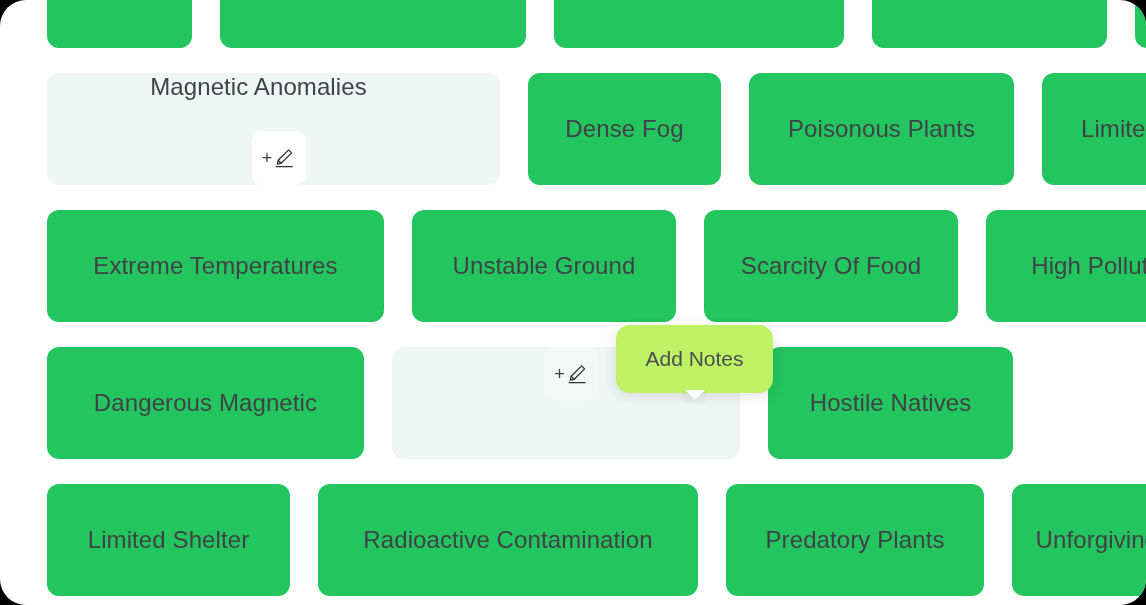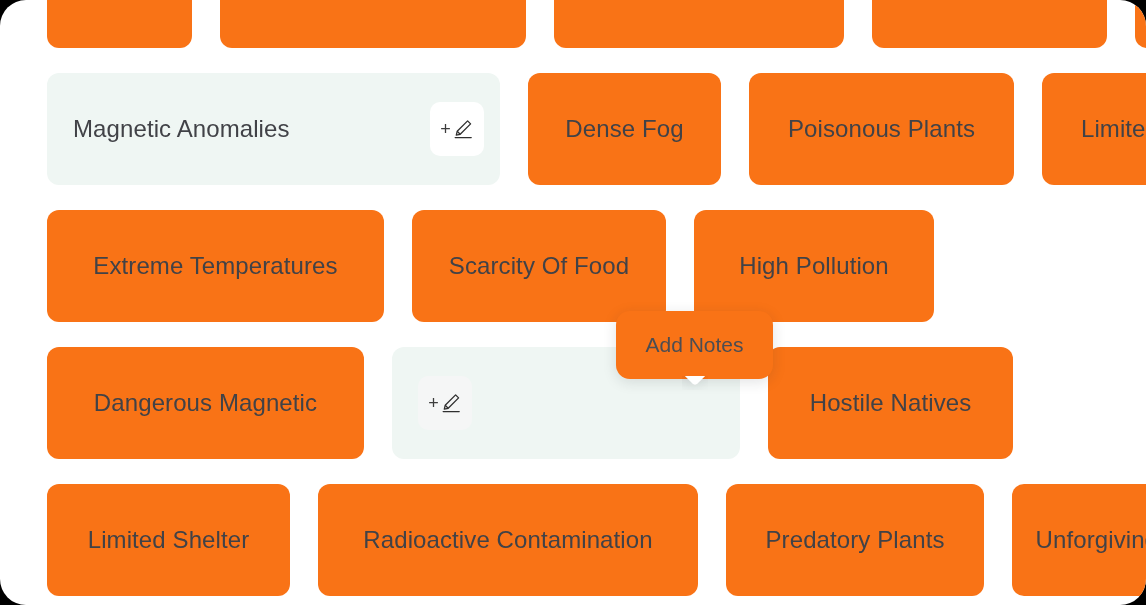--- a/index.html
+++ b/index.html
@@ -44,27 +44,28 @@
   .chip {
     position: relative;
     box-sizing: border-box;
     display: flex;
     align-items: center;
     justify-content: center;
     height: 112px;
     padding: 0 26px;
     margin-right: 28px;
     border-radius: 12px;
-    background: #f97316;
+    background: #22c55e;
     flex: none;
   }
   .chip.selected {
     background: #eff6f3;
     justify-content: space-between;
     padding-right: 16px;
+    flex-direction: column;
   }
 
   .chip-label {
     font-size: 24px;
     line-height: 1.2;
     color: #414247;
     font-weight: 400;
     white-space: nowrap;
     letter-spacing: .1px;
   }
@@ -94,24 +95,24 @@
     color: #3d3d3d;
     margin-right: 1px;
     font-family: "Liberation Sans", sans-serif;
   }
   .note-pencil { display: block; }
 
   
   #add-notes-tooltip {
     position: absolute;
     left: 616px;
-    top: 311px;
+    top: 325px;
     width: 157px;
     height: 68px;
-    background: #f97316;
+    background: #bef264;
     border-radius: 14px;
     box-shadow: 0 3px 14px rgba(30,40,50,.13);
     display: flex;
     align-items: center;
     justify-content: center;
     z-index: 30;
   }
   #add-notes-tooltip .tip-text {
     font-size: 21px;
     color: #4c4d52;
@@ -181,20 +182,23 @@
           <span class="chip-label">Poisonous Plants</span>
         </div>
         <div class="chip" style="width: 250px;">
           <span class="chip-label">Limited Visibility</span>
         </div>
       </div>
       <div class="chip-row">
         <div class="chip" style="width: 337px;">
           <span class="chip-label">Extreme Temperatures</span>
         </div>
+        <div class="chip" style="width: 264px;">
+          <span class="chip-label">Unstable Ground</span>
+        </div>
         <div class="chip" style="width: 254px; justify-content: center;">
           <span class="chip-label">Scarcity Of Food</span>
         </div>
         <div class="chip" style="width: 240px;">
           <span class="chip-label">High Pollution</span>
         </div>
       </div>
       <div class="chip-row">
         <div class="chip" style="width: 317px;">
           <span class="chip-label">Dangerous Magnetic</span>

